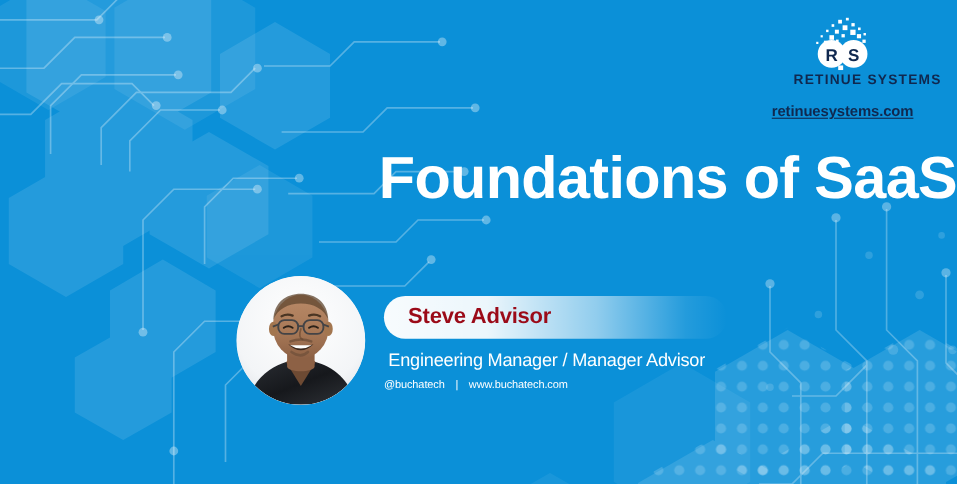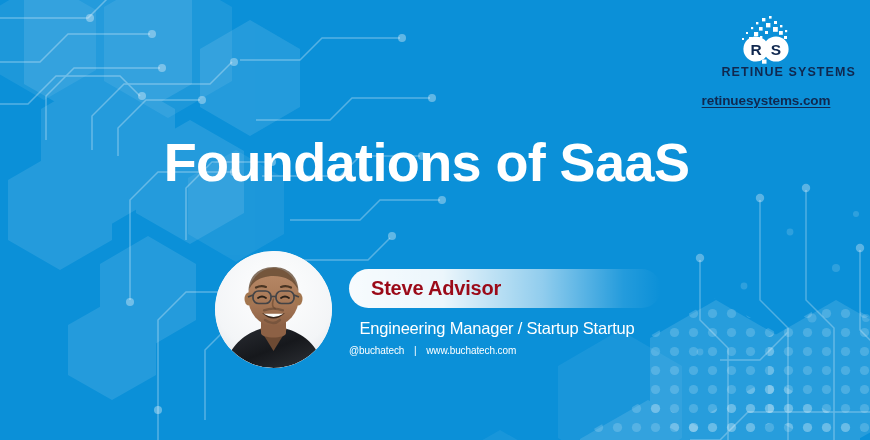--- a/index.html
+++ b/index.html
@@ -57,23 +57,23 @@
     color: #10284f;
     text-decoration: underline;
     text-underline-offset: 2px;
     letter-spacing: -0.1px;
   }
 
   
   .slide-title {
     position: absolute;
     left: 0;
-    right: 17px;
+    right: 0;
     top: 131px;
-    text-align: center;
+    text-align: right;
     color: #ffffff;
     font-size: 54px;
     font-weight: bold;
     letter-spacing: -0.6px;
     line-height: 1.15;
   }
 
   
   .speaker-row {
     position: absolute;
@@ -372,21 +372,21 @@
           <path d="M49,59.4 q9.5,-3.4 19,0" stroke="#5b4230" stroke-width="2.2" fill="none" opacity="0.55" stroke-linecap="round"></path>
           <path d="M50,69 q8.5,6 15,0" stroke="#5b4230" stroke-width="2.4" fill="none" opacity="0.45" stroke-linecap="round"></path>
         </g>
       </svg>
     </div>
 
     <div class="speaker-text">
       <div class="name-badge">
         <span class="speaker-name">Steve Advisor</span>
       </div>
-      <div class="speaker-role">Engineering Manager / Startup Startup</div>
+      <div class="speaker-role">Engineering Manager / Manager Advisor</div>
       <div class="speaker-links">
         <span>@buchatech</span>
         <span class="sep">|</span>
         <span>www.buchatech.com</span>
       </div>
     </div>
   </div>
 
 </div>
 

